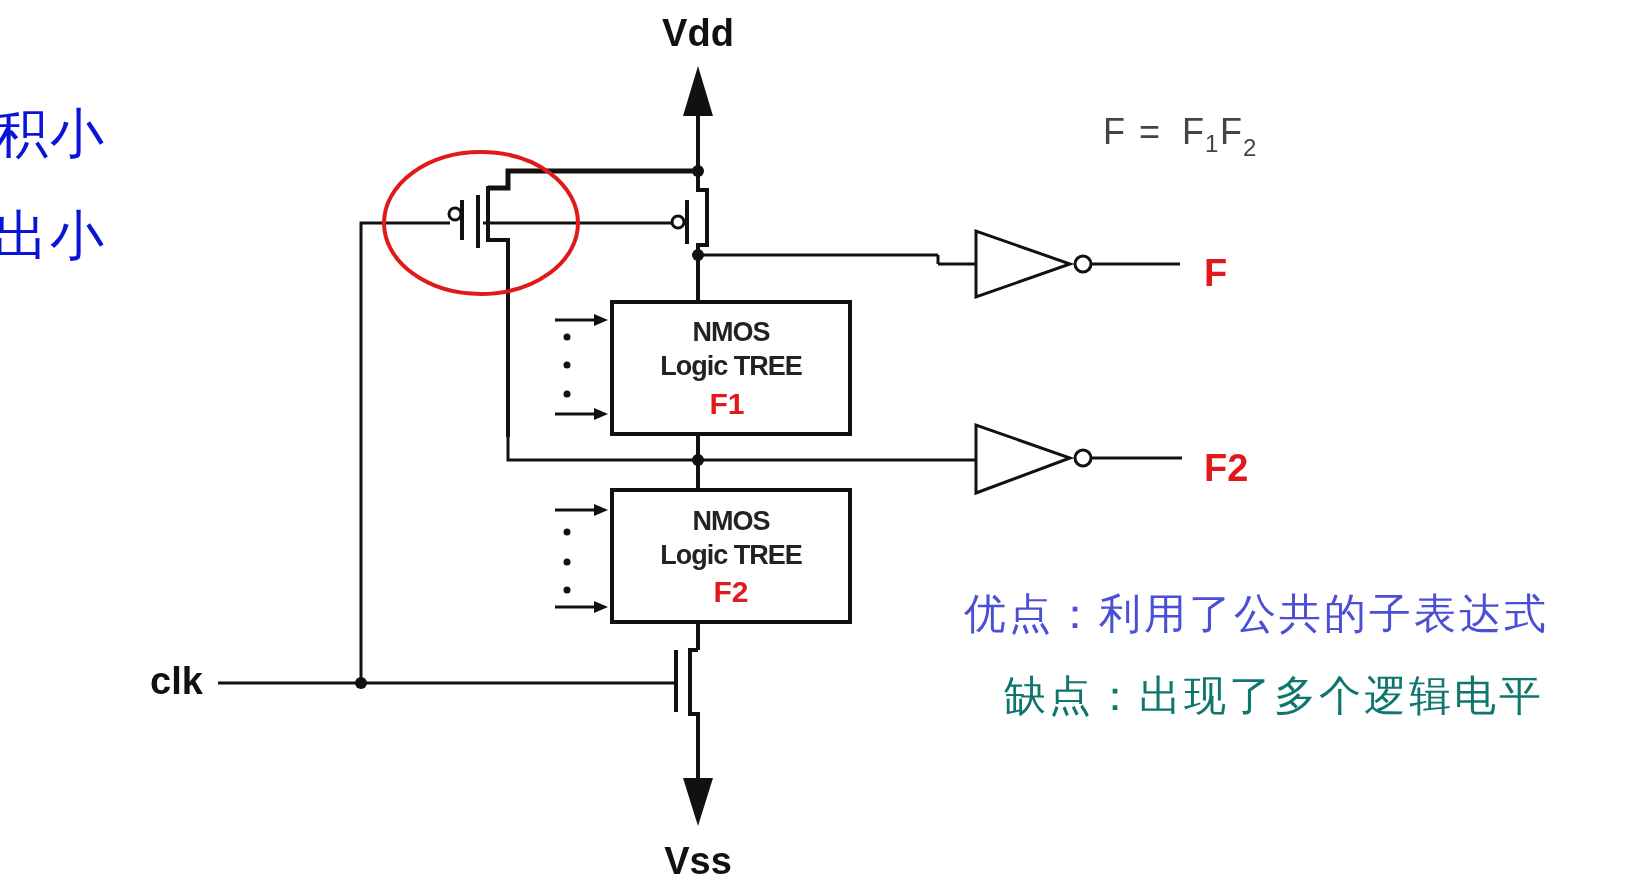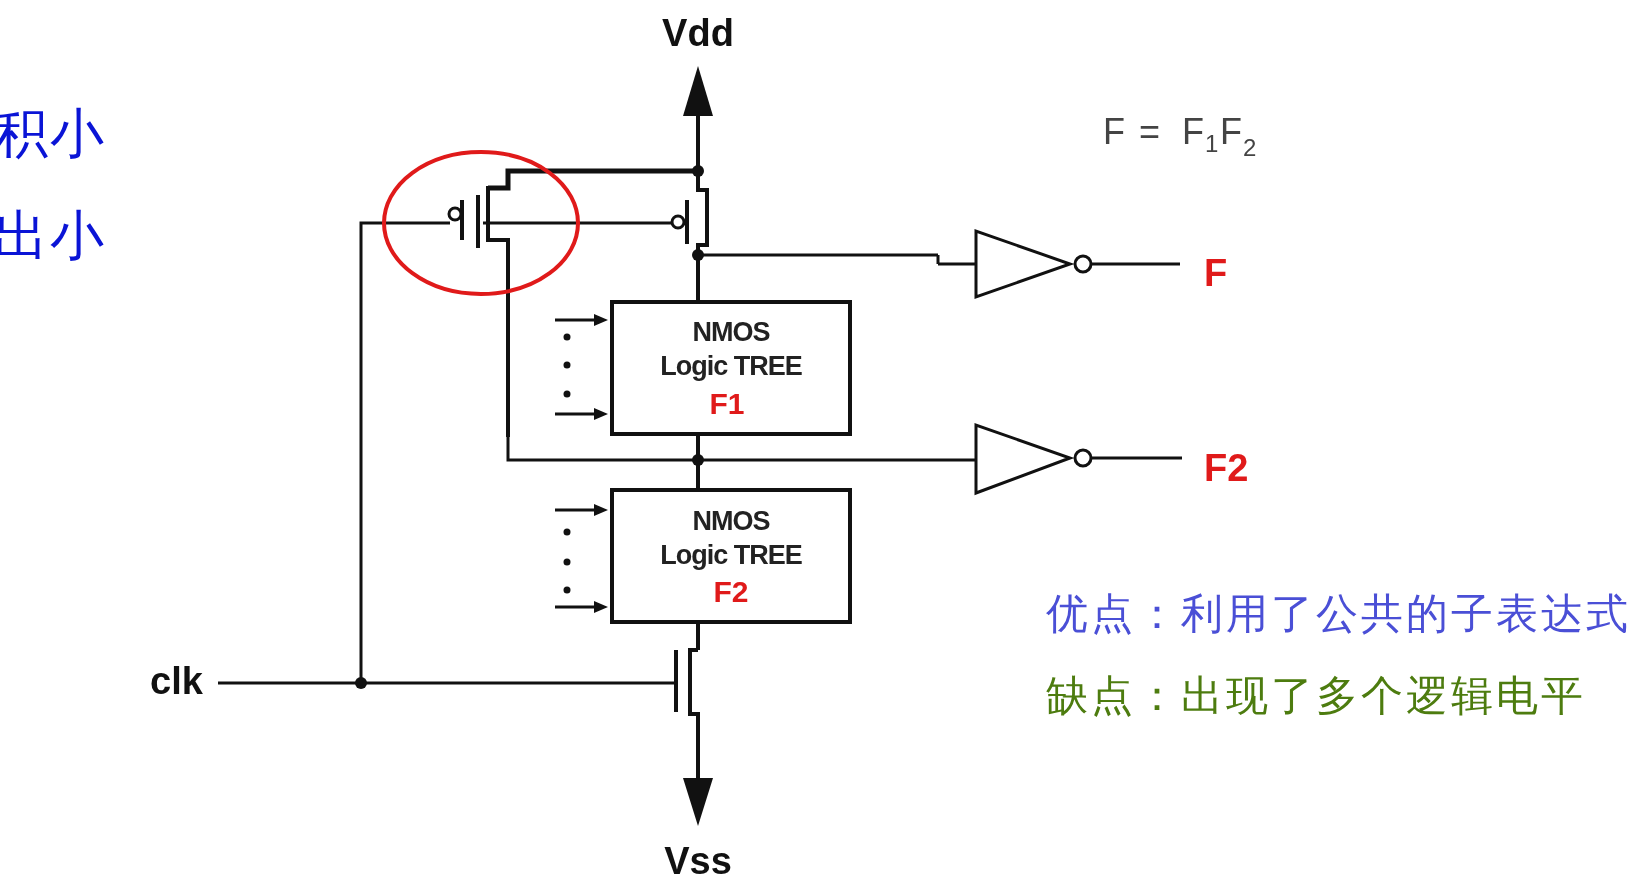--- a/index.html
+++ b/index.html
@@ -1,22 +1,22 @@
 <!DOCTYPE html>
 <html><head>
   <meta charset="utf-8">
   <style>
     html, body { margin: 0; padding: 0; background: #ffffff; }
     body { width: 1650px; height: 886px; position: relative; overflow: hidden; font-family: "DejaVu Sans", sans-serif; }
     .cn-left { position: absolute; left: -62px; font-size: 54px; color: #0a14d6; font-family: "DejaVu Serif", serif; letter-spacing: 2px; white-space: nowrap; }
     #bullet1 { top: 98px; }
     #bullet2 { top: 200px; }
-    .cn-right { position: absolute; left: 1046px; font-size: 42px; white-space: nowrap; letter-spacing: 3px; font-family: Liberation Mono, monospace; }
+    .cn-right { position: absolute; left: 964px; font-size: 42px; white-space: nowrap; letter-spacing: 3px; font-family: Liberation Mono, monospace; }
     #pro { top: 586px; color: #4a4fd6; }
-    #con { top: 668px; color: #4d7c0f; }
+    #con { top: 668px; color: #0f766e; margin-left: 40px; }
     svg { position: absolute; left: 0; top: 0; }
     .lbl { font-family: "Liberation Sans", sans-serif; font-weight: bold; fill: #111; }
     .box-t { font-family: "Liberation Sans", sans-serif; font-weight: bold; fill: #222; font-size: 27px; letter-spacing: -1px; }
     .red-t { font-family: "Liberation Sans", sans-serif; font-weight: bold; fill: #e01a1a; }
     .eq { font-family: "Liberation Sans", sans-serif; fill: #444; font-size: 36px; }
     .eq-sub { font-family: "Liberation Sans", sans-serif; fill: #444; font-size: 24px; }
   </style>
 </head>
 <body>
 

